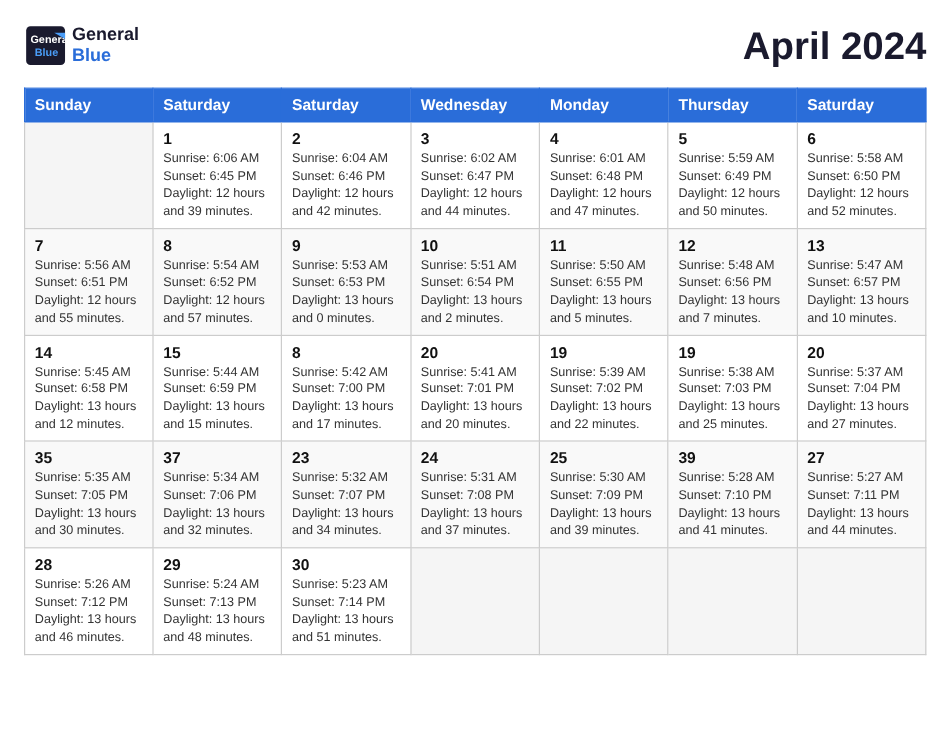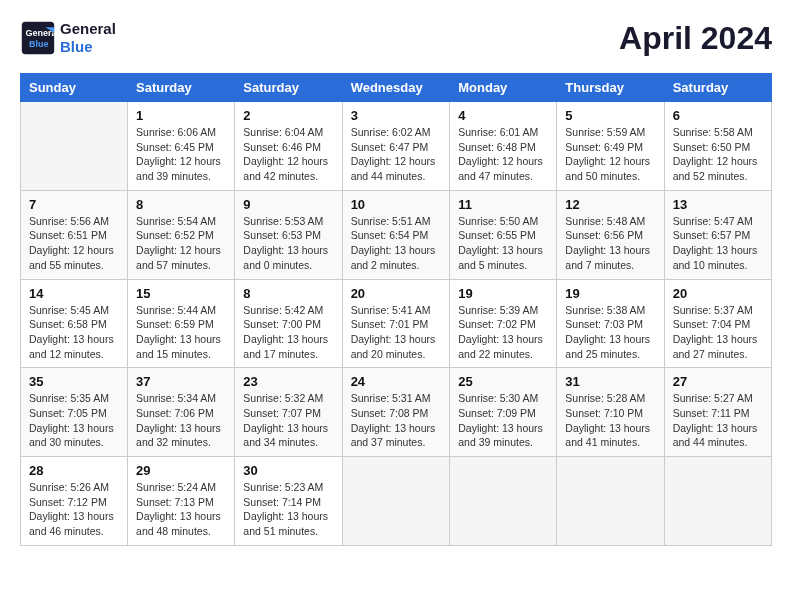--- a/index.html
+++ b/index.html
@@ -216,21 +216,21 @@
         </td>
         <td>
           <div class="day-number">24</div>
           <div class="day-info">Sunrise: 5:31 AM<br>Sunset: 7:08 PM<br>Daylight: 13 hours<br>and 37 minutes.</div>
         </td>
         <td>
           <div class="day-number">25</div>
           <div class="day-info">Sunrise: 5:30 AM<br>Sunset: 7:09 PM<br>Daylight: 13 hours<br>and 39 minutes.</div>
         </td>
         <td>
-          <div class="day-number">31</div>
+          <div class="day-number">39</div>
           <div class="day-info">Sunrise: 5:28 AM<br>Sunset: 7:10 PM<br>Daylight: 13 hours<br>and 41 minutes.</div>
         </td>
         <td>
           <div class="day-number">27</div>
           <div class="day-info">Sunrise: 5:27 AM<br>Sunset: 7:11 PM<br>Daylight: 13 hours<br>and 44 minutes.</div>
         </td>
       </tr>
       <tr>
         <td>
           <div class="day-number">28</div>

